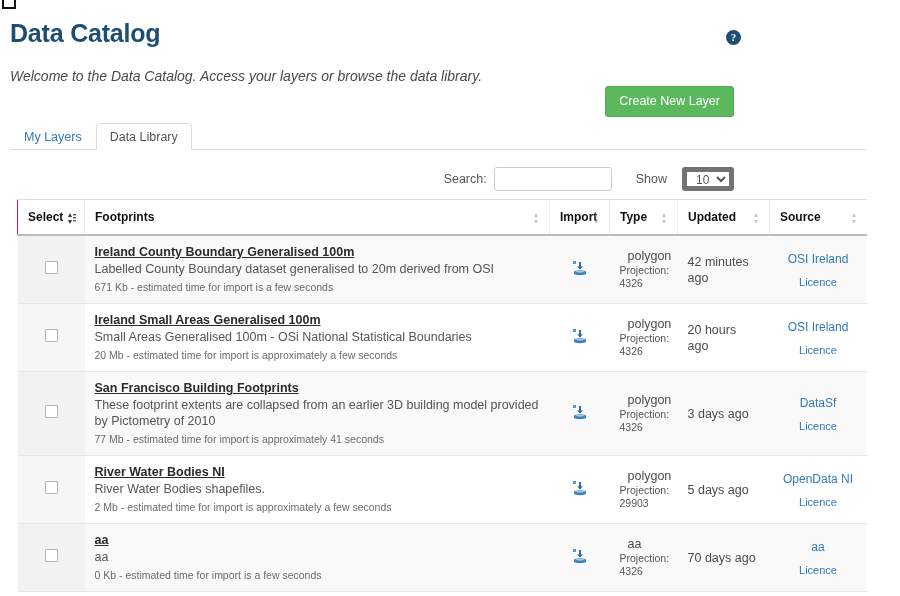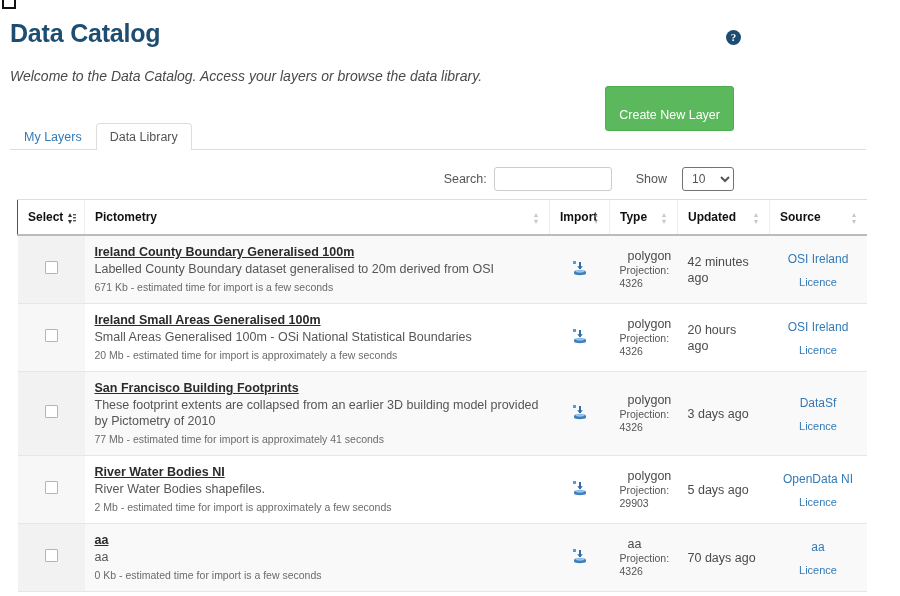--- a/index.html
+++ b/index.html
@@ -70,21 +70,21 @@
 
   .create-btn {
     position: absolute;
     right: 34px;
     top: 86px;
     background: #5cb85c;
     border: 1px solid #4cae4c;
     border-radius: 3px;
     color: #ffffff;
     font-size: 12.5px;
-    padding: 21px 13px 8px 13px;
+    padding: 7px 13px 8px 13px;
     cursor: pointer;
     line-height: 14px;
   }
 
   
   .tabs {
     position: absolute;
     left: 10px;
     top: 124px;
     width: 856px;
@@ -129,21 +129,21 @@
     padding: 2px 6px;
     font-size: 12px;
     font-family: "Liberation Sans", sans-serif;
     color: #555;
     background: #fff;
   }
   .show-wrap { margin-left: 24px; display:flex; align-items:center; }
   .show-select {
     margin-left: 8px;
     width: 52px; height: 24px;
-    border: 1px solid #737373;
+    border: 5px solid #737373;
     border-radius: 3px;
     font-size: 12px;
     padding-left: 5px;
     background: #fff;
     font-family: "Liberation Sans", sans-serif;
     color: #555;
   }
 
   
   table.catalog {
@@ -295,21 +295,21 @@
             <svg width="9" height="11" viewBox="0 0 9 11">
                 <path d="M1 4 L3 0 L5 4 Z" fill="#333"></path>
                 <path d="M1 7 L3 11 L5 7 Z" fill="#333"></path>
                 <rect x="6" y="1" width="3" height="1.4" fill="#555"></rect>
                 <rect x="6" y="4" width="3" height="1.4" fill="#555"></rect>
                 <rect x="6" y="7" width="3" height="1.4" fill="#555"></rect>
               </svg>
           </span>
         </th>
         <th>
-          <span>Pictometry</span>
+          <span>Footprints</span>
           <span class="sort-ico">
             <svg width="9" height="11" viewBox="0 0 9 11">
                 <path d="M2 4 L4 0 L6 4 Z" fill="#999"></path>
                 <path d="M2 7 L4 11 L6 7 Z" fill="#999"></path>
               </svg>
           </span>
         </th>
         <th>
           <span>Import</span>
           <span class="sort-ico">

